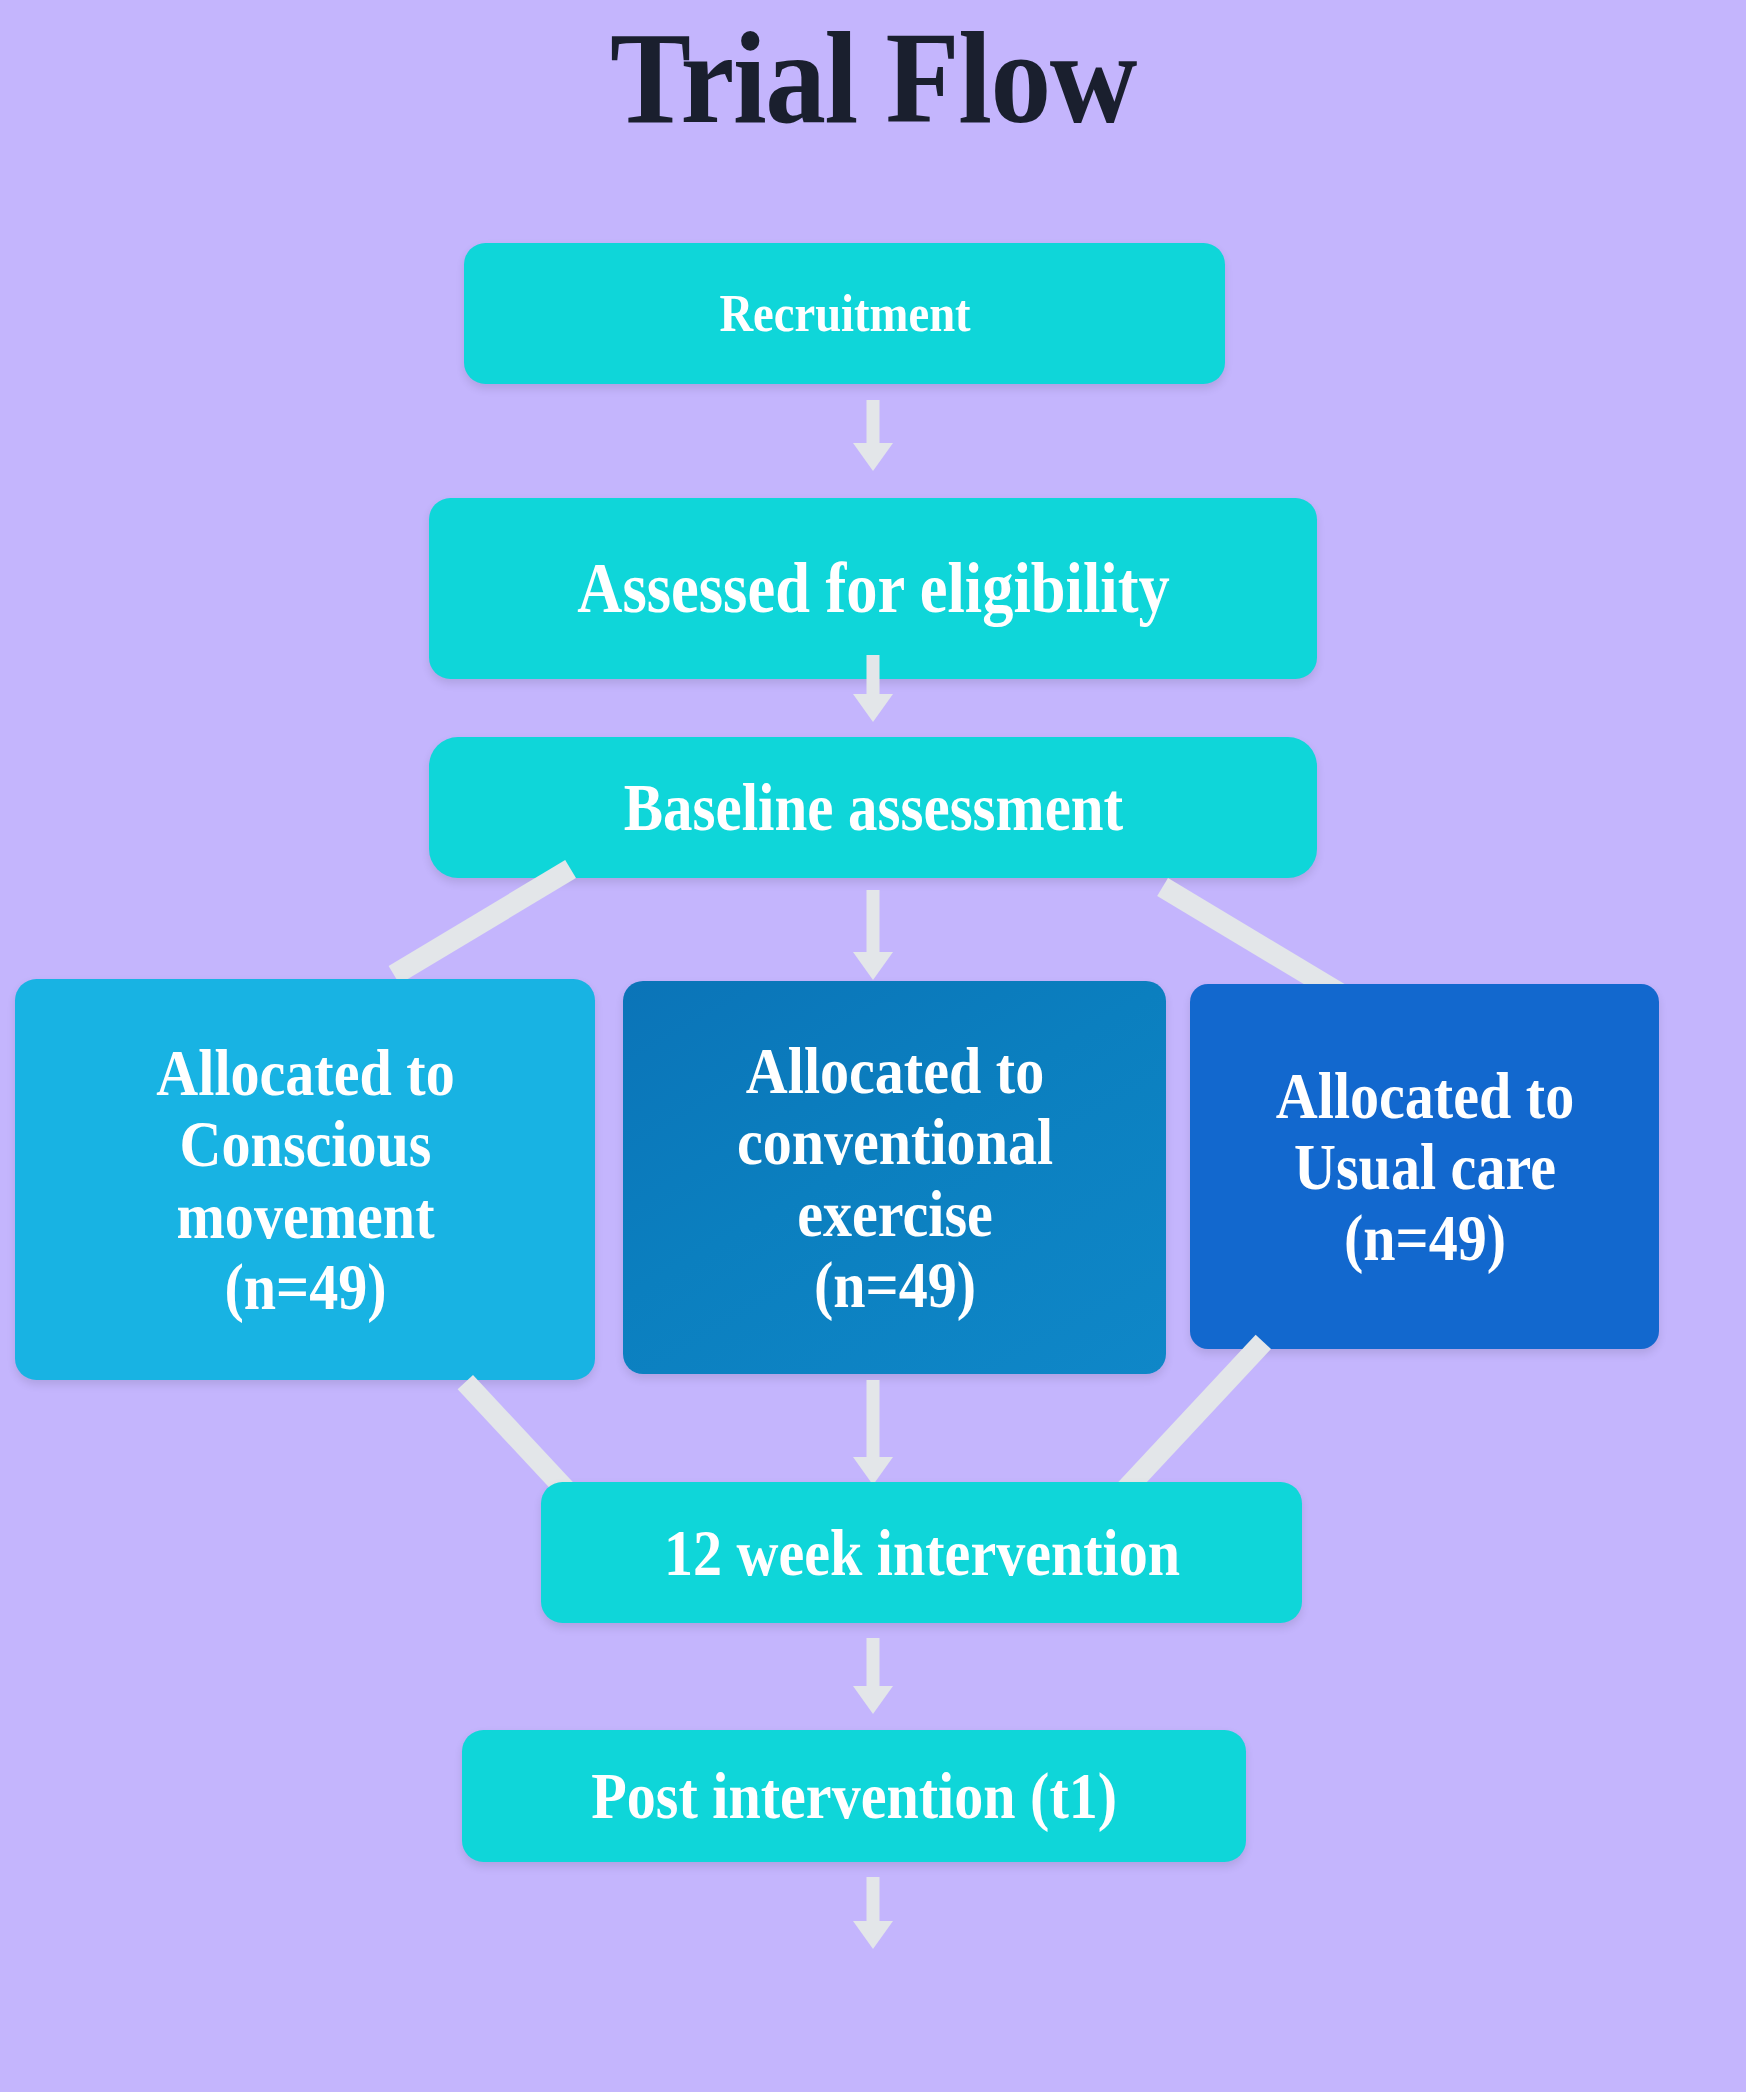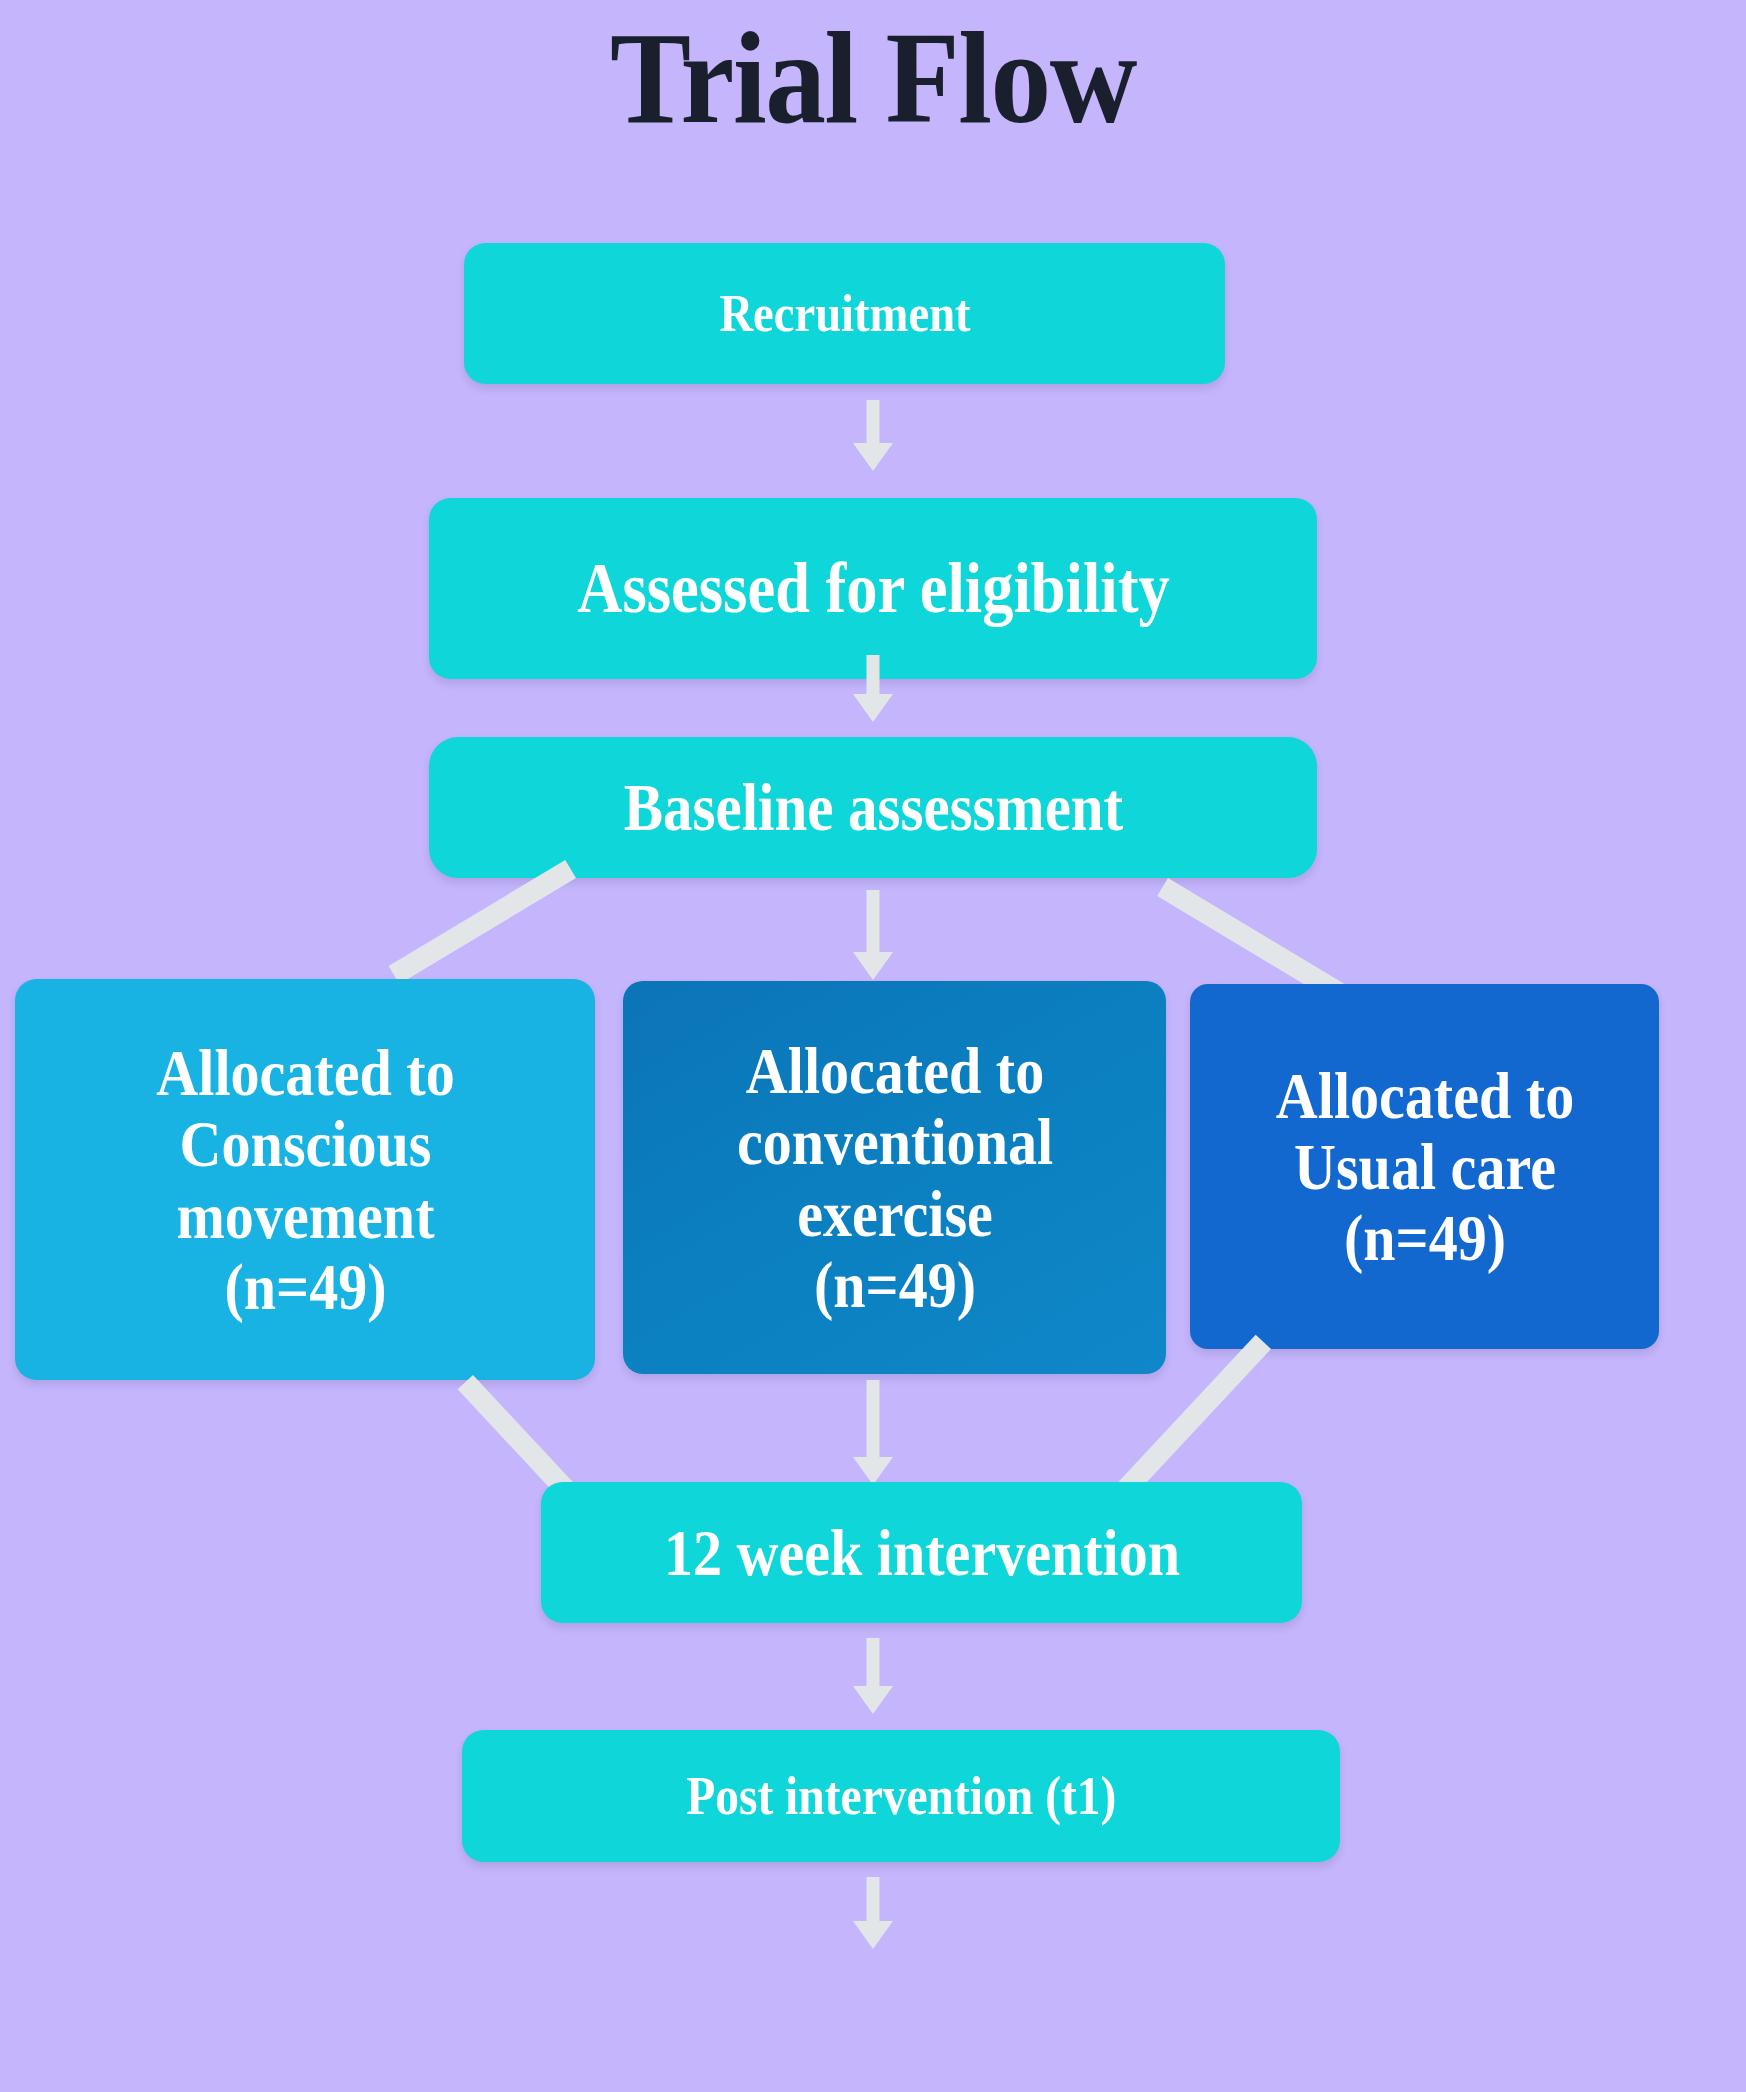--- a/index.html
+++ b/index.html
@@ -166,21 +166,21 @@
 
   <div class="node cyan" style="left:493px; top:1482px; width:761px; height:141px; font-size:66px;margin-left:48px;">
     <span class="node-label">12 week intervention</span>
   </div>
 
   <div class="v-arrow" style="left:822px; top:1638px; width:102px; height:76px;">
     <span class="shaft" style="height:51px;"></span>
     <span class="head"></span>
   </div>
 
-  <div class="node cyan" style="left:462px; top:1730px; width:878px; height:132px; font-size:54px;padding-left:12px;">
+  <div class="node cyan" style="left:462px; top:1730px; width:784px; height:132px; font-size:66px;padding-left:12px;">
     <span class="node-label">Post intervention (t1)</span>
   </div>
 
   <div class="v-arrow" style="left:822px; top:1877px; width:102px; height:72px;">
     <span class="shaft" style="height:48px;"></span>
     <span class="head"></span>
   </div>
 
 
 </div>

